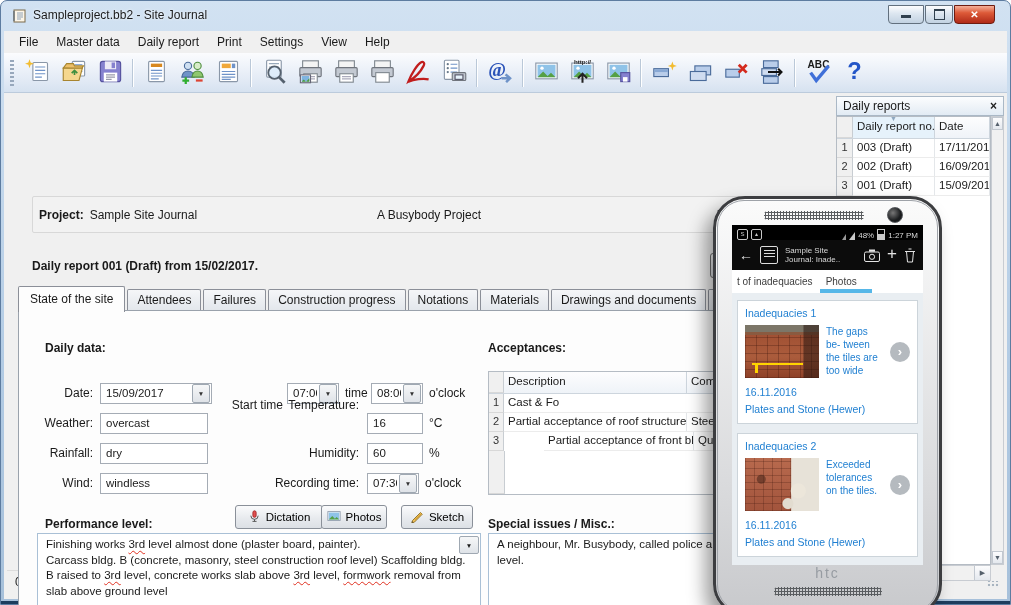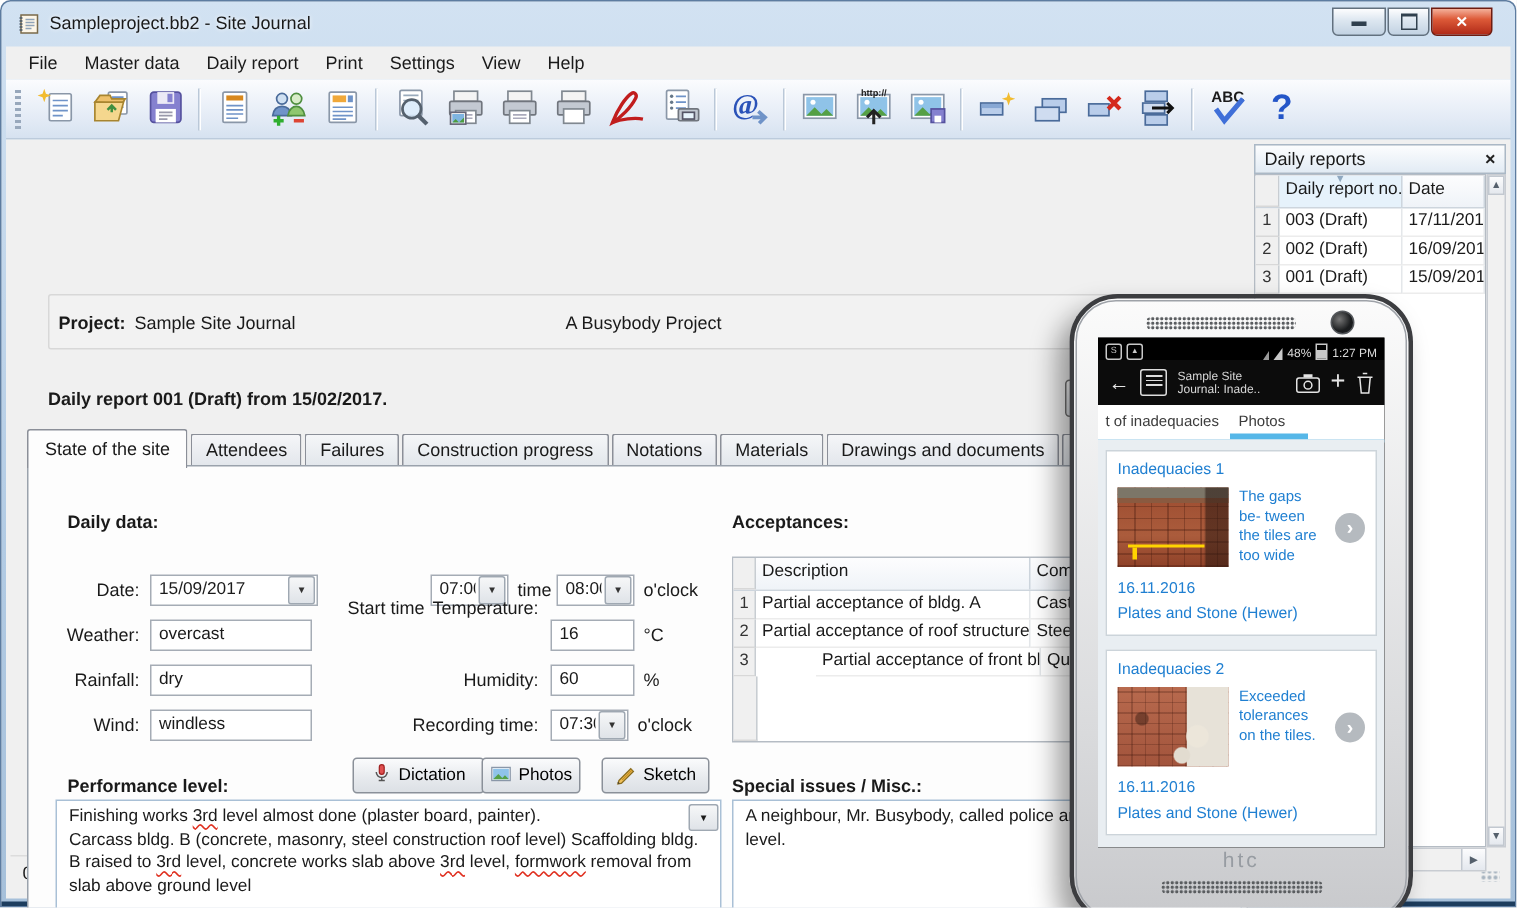--- a/index.html
+++ b/index.html
@@ -383,21 +383,20 @@
 
       <div class="h-bold" style="left:469px;top:30px">Acceptances:</div>
       <div class="grid" id="acc-grid" style="position:absolute;left:469px;top:60px;width:340px;height:124px">
           <div class="g-head">
             <span class="g-hcell gutter" style="width: 15px;"></span>
             <span class="g-hcell" style="width: 183px;">Description</span>
             <span class="g-hcell" style="flex: 1 1 0%;">Company</span>
           </div>
           <div class="g-row">
             <span class="g-cell gutter" style="width: 15px;">1</span>
-            <span class="g-cell" style="width: 183px;">Partial acceptance of bldg. A</span>
             <span class="g-cell" style="flex: 1 1 0%;">Cast &amp; Fo</span>
           </div>
           <div class="g-row">
             <span class="g-cell gutter" style="width: 15px;">2</span>
             <span class="g-cell" style="width: 183px;">Partial acceptance of roof structure</span>
             <span class="g-cell" style="flex: 1 1 0%;">Steel &amp; Ir</span>
           </div>
           <div class="g-row">
             <span class="g-cell gutter" style="width: 15px;">3</span>
             <span class="g-cell" style="width: 150px; margin-left: 40px;">Partial acceptance of front bldg.</span>

